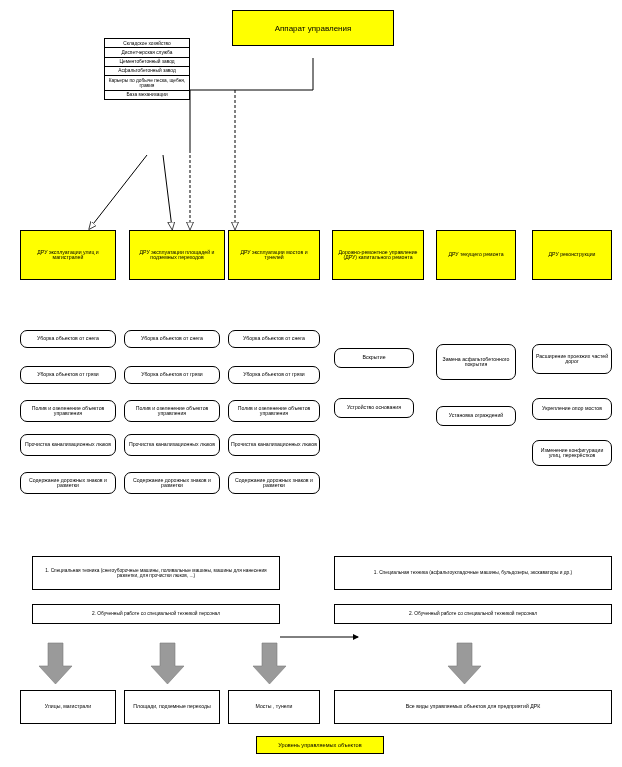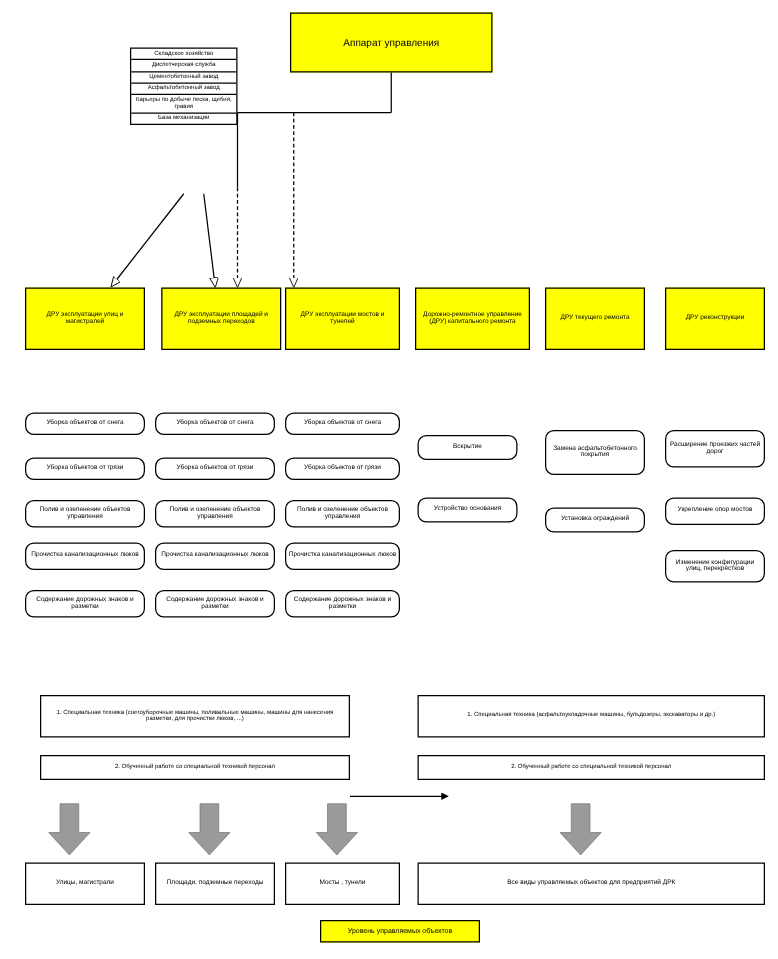--- a/index.html
+++ b/index.html
@@ -57,21 +57,21 @@
   }
   .stack .row:last-child { border-bottom:none; }
 
   svg.overlay { position:absolute; left:0; top:0; width:622px; height:767px; pointer-events:none; }
 </style>
 </head>
 <body>
 
 <div class="canvas">
 
-  <div class="title-box" style="left:232px; top:10px; width:162px; height:48px;">
+  <div class="title-box" style="left:232px; top:10px; width:162px; height:36px;">
     <span>Аппарат управления</span>
   </div>
 
   <div class="stack" style="left:104px; top:38px;">
     <div class="row">Складское  хозяйство</div>
     <div class="row">Диспетчерская служба</div>
     <div class="row">Цементобетонный завод</div>
     <div class="row">Асфальтобетонный завод</div>
     <div class="row">Карьеры по добыче песка, щебня, гравия</div>
     <div class="row">База механизации</div>

